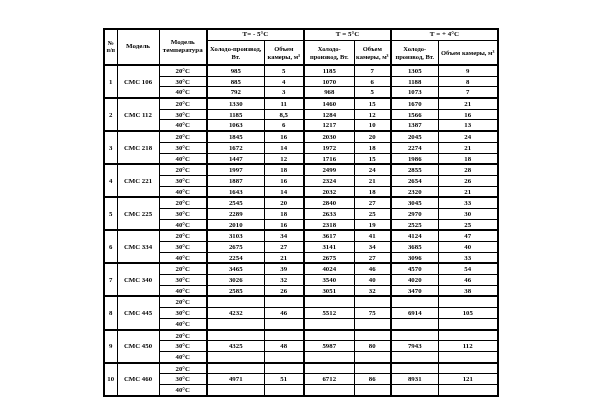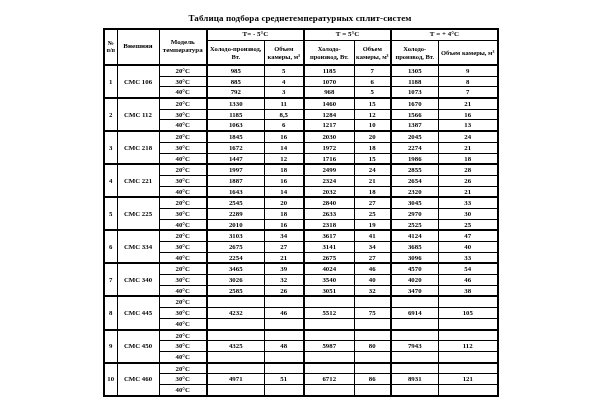--- a/index.html
+++ b/index.html
@@ -28,38 +28,37 @@
   .split-table tbody td { height:9.7px; font-size:6.8px; }
   .num-head { word-break:break-all; font-size:6px !important; }
   .split-table tbody tr.group-start td { border-top:2px solid #000; }
   .gs { border-left:2px solid #000 !important; }
   .temp-cell { font-style:normal; }
 </style>
 </head>
 <body>
 
 <div class="page">
-  <div class="doc-title">Таблица подбора среднетемпературных сплит-систем</div>
 
   <table class="split-table">
     <colgroup>
       <col style="width:13px">
         <col style="width:42px">
         <col style="width:48px">
       <col style="width:57px">
         <col style="width:40px">
       <col style="width:50px">
         <col style="width:37px">
       <col style="width:47px">
         <col style="width:60px">
     </colgroup>
     <thead>
       <tr class="group-row">
         <th rowspan="2" class="num-head">№ п/п</th>
-        <th rowspan="2">Внешняя</th>
+        <th rowspan="2">Модель</th>
         <th rowspan="2">Модель температура</th>
         <th colspan="2" class="gs">Т= - 5°С</th>
         <th colspan="2" class="gs">Т = 5°С</th>
         <th colspan="2" class="gs">Т = + 4°С</th>
       </tr>
       <tr class="sub-row">
         <th class="gs">Холодо-производ, Вт.</th>
         <th>Объем камеры, м³</th>
         <th class="gs">Холодо-производ, Вт.</th>
         <th>Объем камеры, м³</th>

